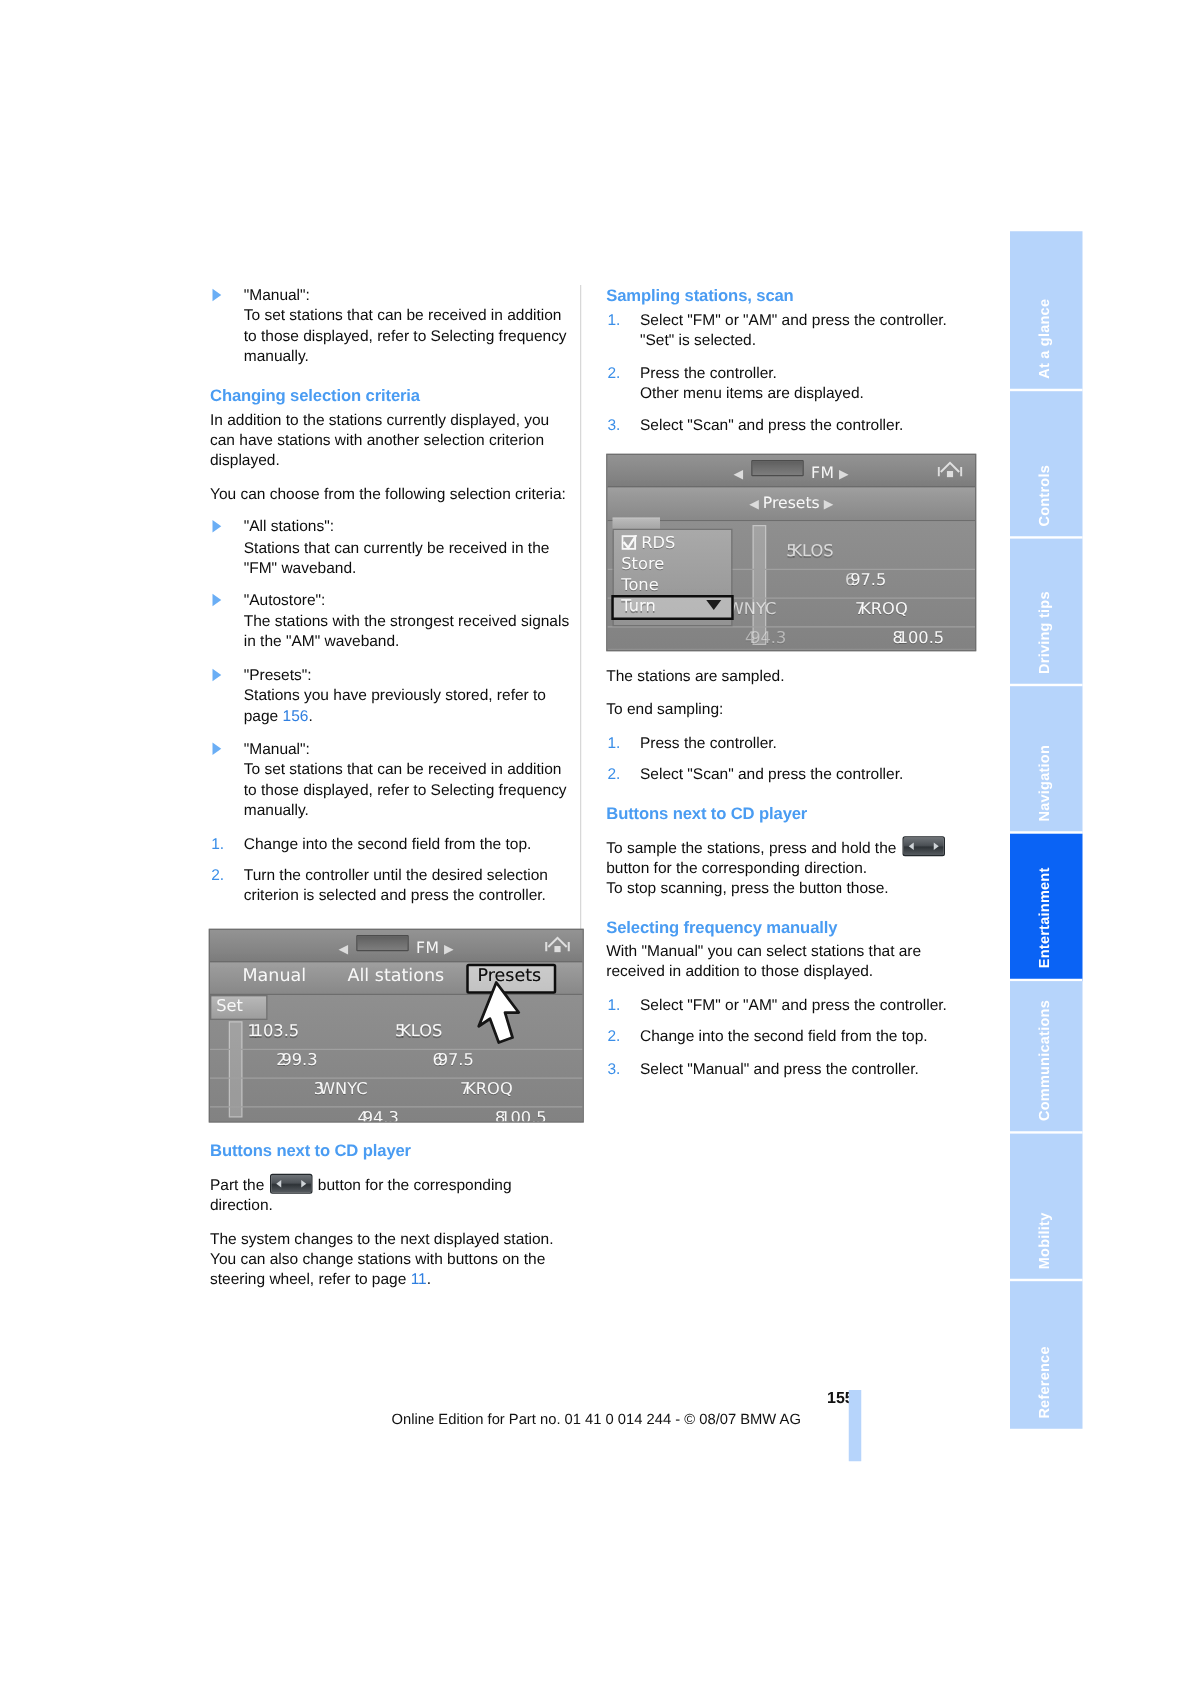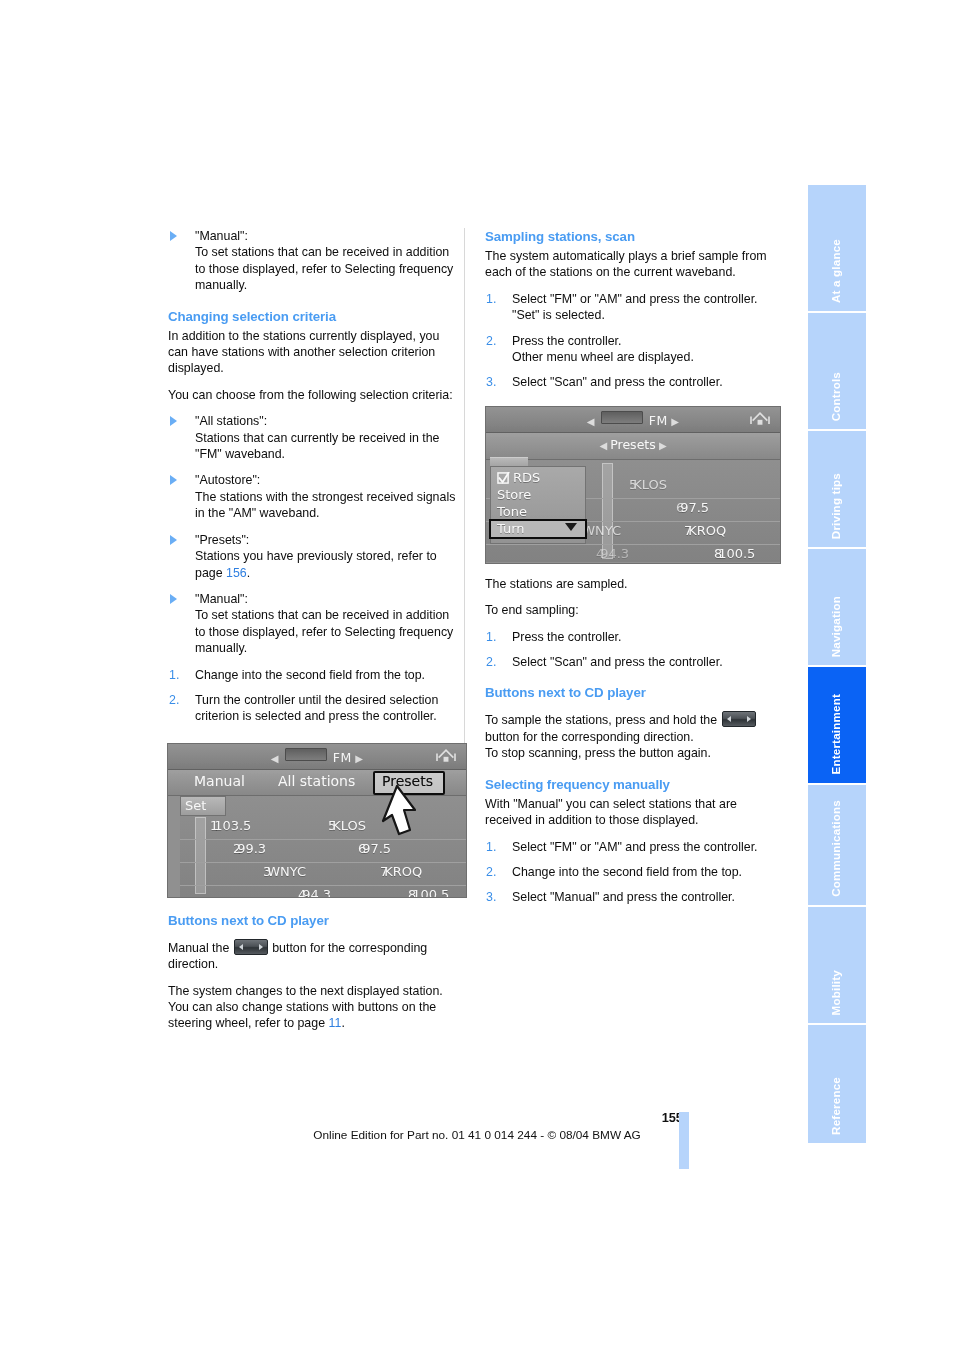--- a/index.html
+++ b/index.html
@@ -361,21 +361,21 @@
       </div>
 
       <div class="bar-sub" style="height:25px;">
         <span style="position:absolute;left:26px;top:3px;font-size:14px;">Manual</span>
         <span style="position:absolute;left:110px;top:3px;font-size:14px;">All stations</span>
         <span style="position:absolute;left:214px;top:3px;font-size:14px;color:#111;">Presets</span>
         <div class="hl" style="left:205px;top:1px;width:72px;height:24px;border-radius:2px;background:rgba(235,238,241,.55);"></div>
         <span style="position:absolute;left:214px;top:3px;font-size:14px;color:#111;z-index:3;">Presets</span>
       </div>
 
-      <div class="body" style="height:101px;margin-left:12px;">
+      <div class="body" style="height:101px;">
         <div style="position:absolute;left:0;top:0;height:20px;width:46px;background:linear-gradient(#b3b7bb,#989ca0);border:1px solid #6f7377;box-sizing:border-box;">
           <span style="position:absolute;left:4px;top:1px;font-size:13px;color:#f2f4f6;">Set</span>
         </div>
         <div class="scrollbar" style="left:15px;top:21px;bottom:3px;width:9px;"></div>
 
         <div class="row" style="top:20px;">
           <span style="left:30px;top:2px;"><span>1</span>&nbsp;<span>103.5</span></span>
           <span style="left:148px;top:2px;"><span>5</span>&nbsp;<span>KLOS</span></span>
         </div>
         <div class="row" style="top:43px;">
@@ -393,39 +393,38 @@
       </div>
 
       <svg class="cursor" style="left:205px;top:40px;width:48px;height:52px;" viewBox="0 0 48 52">
         <path d="M24 2 L42 26 L31 26 L37 46 L26 50 L19 31 L10 37 Z" fill="#ffffff" stroke="#1a1a1a" stroke-width="2.2" stroke-linejoin="round"></path>
       </svg>
 
       <div class="figcode">BMW-Figure</div>
     </div>
 
     <h2 class="sec">Buttons next to CD player</h2>
-    <p class="para tight"><span>Manual the </span><span class="rocker"></span><span> button for the corresponding direction.</span></p>
+    <p class="para tight"><span>Part the </span><span class="rocker"></span><span> button for the corresponding direction.</span></p>
     <p class="para tight">The system changes to the next displayed station.</p>
     <p class="para"><span>You can also change stations with buttons on the steering wheel, refer to page </span><span class="xref">11</span><span>.</span></p>
   </div>
 
   <div class="col col-right">
 
     <h2 class="sec first">Sampling stations, scan</h2>
-    <p class="para">The system automatically plays a brief sample from each of the stations on the current waveband.</p>
 
     <div class="numitem">
       <span class="num">1.</span>
       <span>Select "FM" or "AM" and press the controller.</span>
       <div>"Set" is selected.</div>
     </div>
     <div class="numitem">
       <span class="num">2.</span>
       <span>Press the controller.</span>
-      <div>Other menu wheel are displayed.</div>
+      <div>Other menu items are displayed.</div>
     </div>
     <div class="numitem">
       <span class="num">3.</span>
       <span>Select "Scan" and press the controller.</span>
     </div>
 
     <div class="shot" style="width:294px;height:156px;margin-top:15px;">
 
       <div class="bar-top">
         <div class="center">
@@ -492,21 +491,21 @@
       <span>Press the controller.</span>
     </div>
     <div class="numitem">
       <span class="num">2.</span>
       <span>Select "Scan" and press the controller.</span>
     </div>
 
 
     <h2 class="sec">Buttons next to CD player</h2>
     <p class="para tight"><span>To sample the stations, press and hold the </span><span class="rocker"></span><span> button for the corresponding direction.</span></p>
-    <p class="para">To stop scanning, press the button again.</p>
+    <p class="para">To stop scanning, press the button those.</p>
 
     <h2 class="sec">Selecting frequency manually</h2>
     <p class="para">With "Manual" you can select stations that are received in addition to those displayed.</p>
 
     <div class="numitem">
       <span class="num">1.</span>
       <span>Select "FM" or "AM" and press the controller.</span>
     </div>
     <div class="numitem">
       <span class="num">2.</span>
@@ -540,15 +539,15 @@
     <div class="tab" style="height:118px;">
         <span>Mobility</span>
       </div>
     <div class="tab" style="height:118px;border-bottom:none;">
         <span>Reference</span>
       </div>
   </div>
 
   <div class="pagenum">155</div>
   <div class="footmark"></div>
-  <div class="footline">Online Edition for Part no. 01 41 0 014 244 - © 08/04 BMW AG</div>
+  <div class="footline">Online Edition for Part no. 01 41 0 014 244 - © 08/07 BMW AG</div>
 
 </div>
 
 </body></html>

